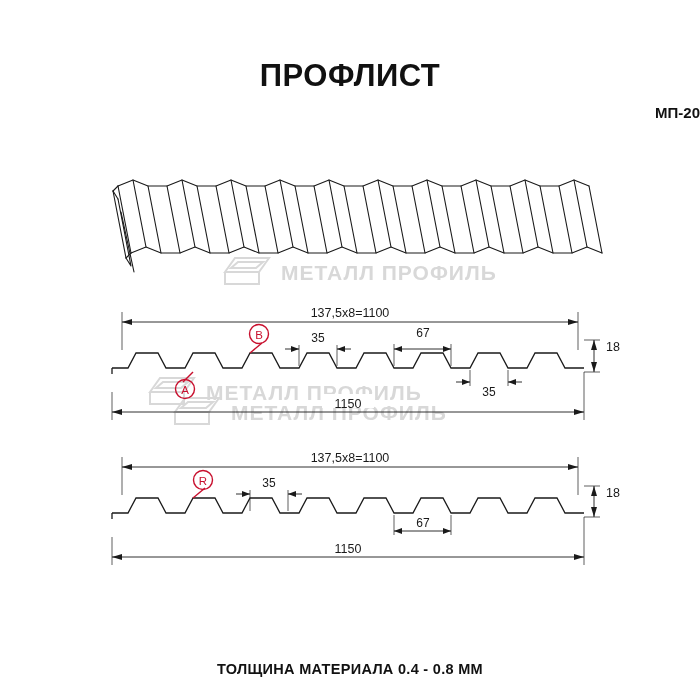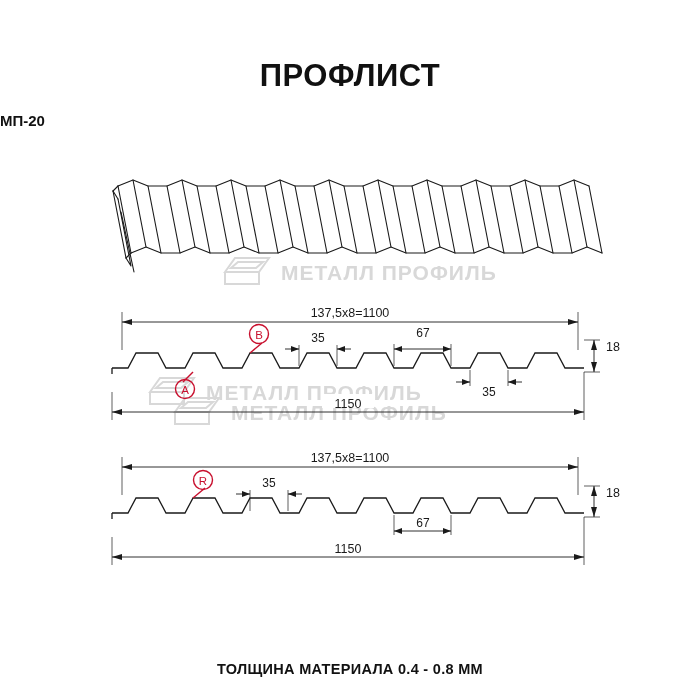--- a/index.html
+++ b/index.html
@@ -30,25 +30,24 @@
     font-size: 31px;
     font-weight: bold;
     letter-spacing: 0.5px;
     color: #111;
   }
   .subtitle {
     position: absolute;
     left: 0;
     top: 104px;
     width: 700px;
-    text-align: left;
+    text-align: right;
     font-size: 15px;
     font-weight: bold;
     color: #111;
-    margin-top: 8px;
   }
   .footer-note {
     position: absolute;
     left: 0;
     top: 618px;
     width: 700px;
     text-align: center;
     font-size: 14.5px;
     font-weight: bold;
     letter-spacing: 0.3px;

